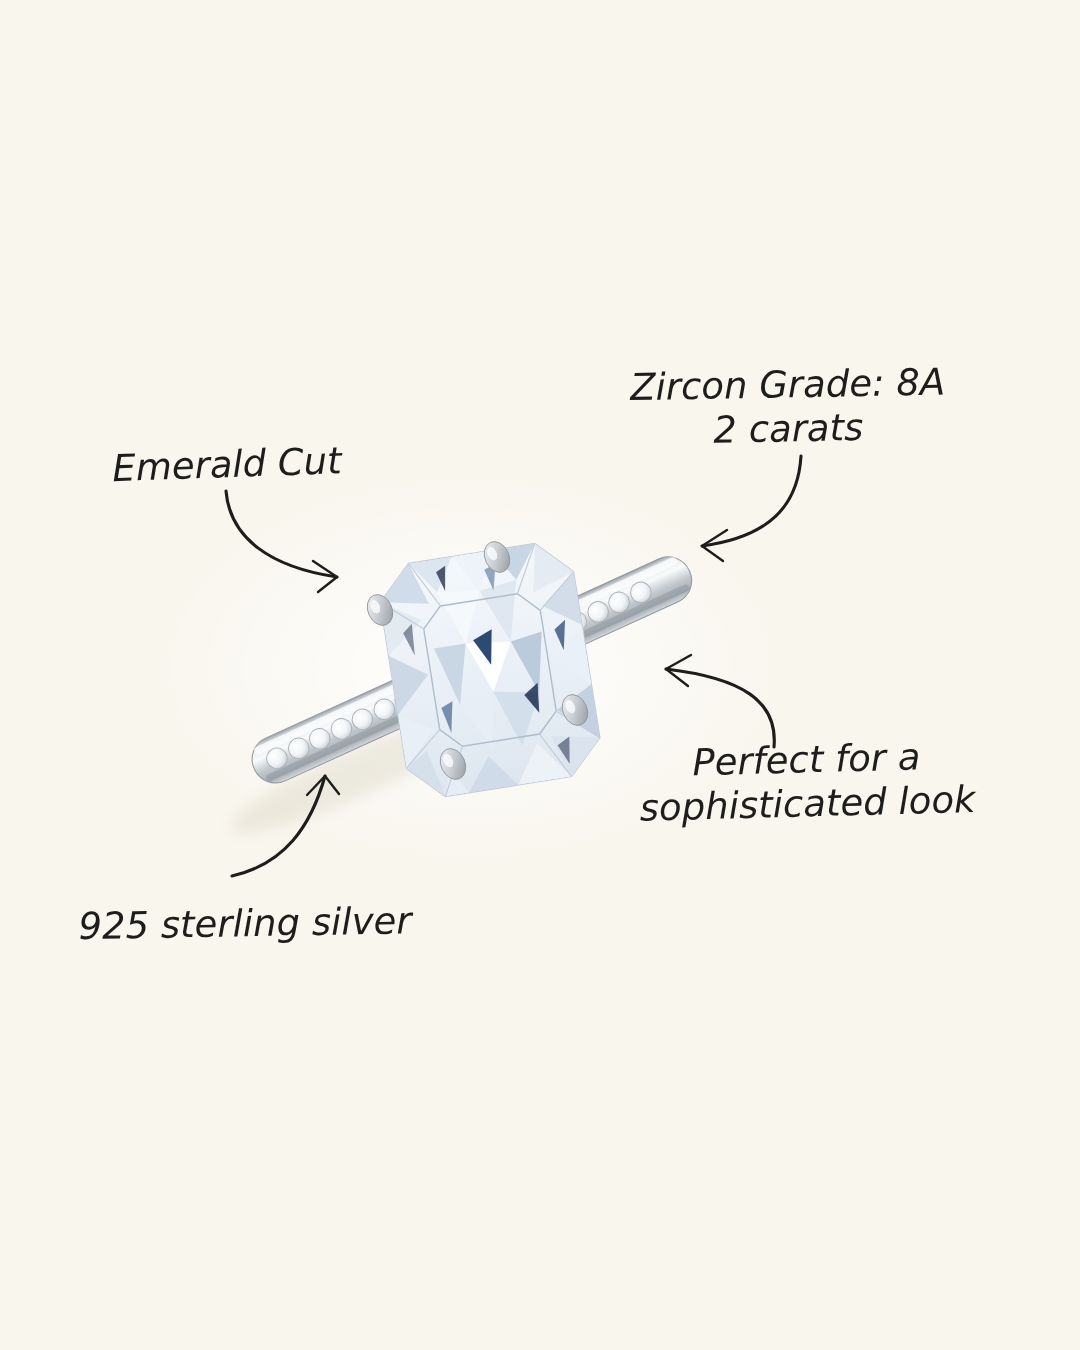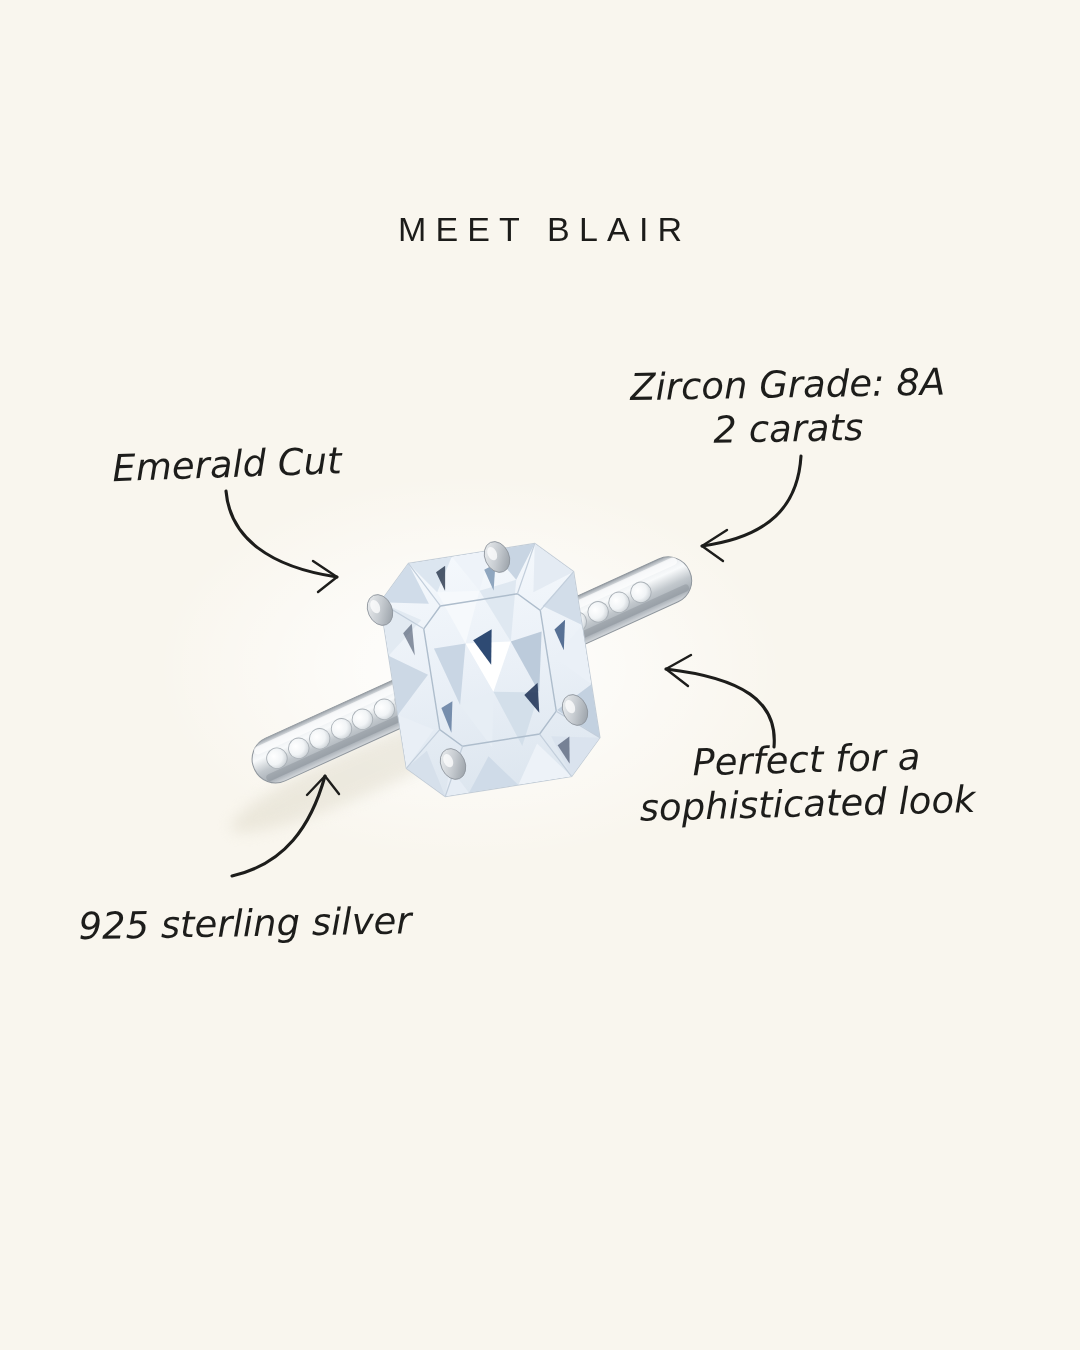--- a/index.html
+++ b/index.html
@@ -198,21 +198,20 @@
         <path d="M 774 747 C 778 701 742 678 666 669"></path>
         <path d="M 666 669 L 691 655 M 666 669 L 688 686" stroke-width="2.4"></path>
       </g>
       <g>
         <path d="M 232 876 C 285 864 311 826 325 776"></path>
         <path d="M 325 776 L 307 795 M 325 776 L 339 794" stroke-width="2.4"></path>
       </g>
     </g>
   </svg>
 
-  <div class="page-title">MEET BLAIR</div>
 
   <div class="annot annot-cut">
     <div class="ln">Emerald Cut</div>
   </div>
 
   <div class="annot annot-grade">
     <div class="ln">Zircon Grade: 8A</div>
     <div class="ln">2 carats</div>
   </div>
 

